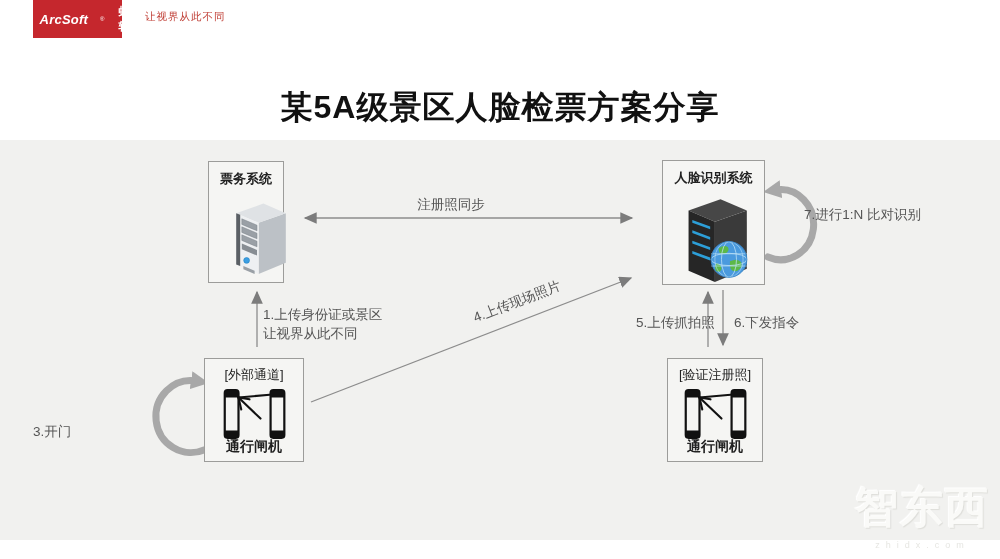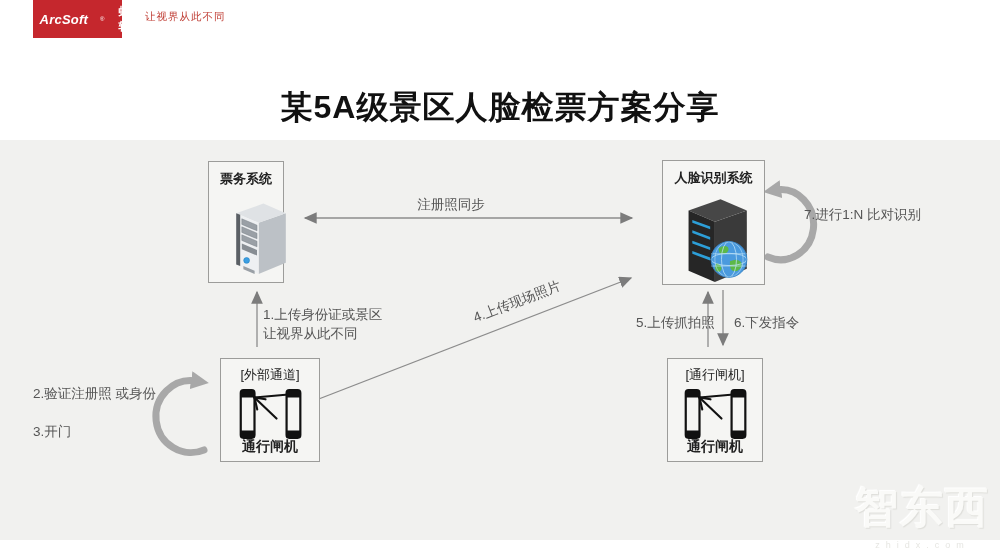--- a/index.html
+++ b/index.html
@@ -129,41 +129,41 @@
       <ellipse cx="57" cy="76" rx="19" ry="6.5" fill="none" stroke="#bfe3f7" stroke-width="0.8"></ellipse>
       <ellipse cx="57" cy="76" rx="8" ry="19" fill="none" stroke="#bfe3f7" stroke-width="0.8"></ellipse>
       <ellipse cx="57" cy="76" rx="15" ry="19" fill="none" stroke="#bfe3f7" stroke-width="0.6"></ellipse>
       <line x1="38" y1="70" x2="76" y2="70" stroke="#bfe3f7" stroke-width="0.7"></line>
       <line x1="38" y1="83" x2="76" y2="83" stroke="#bfe3f7" stroke-width="0.7"></line>
       <circle cx="57" cy="76" r="19" fill="none" stroke="#3a86c8" stroke-width="1"></circle>
     </g>
   </svg>
 </div>
 
-<div class="abs node" style="left:220px;top:358px;width:100px;height:104px;">
+<div class="abs node" style="left:204px;top:358px;width:100px;height:104px;">
   <div class="abs channel-label" style="top:7px;">[外部通道]</div>
   <svg class="abs" style="left:17px;top:25px;" width="66" height="60" viewBox="0 0 72 62">
     <rect x="3" y="5" width="15" height="52" rx="3" fill="#f5f5f3" stroke="#111" stroke-width="2.4"></rect>
     <path d="M3,8 a3,3 0 0 1 3,-3 h9 a3,3 0 0 1 3,3 v5 h-15 z" fill="#111"></path>
     <path d="M3,49 h15 v5 a3,3 0 0 1 -3,3 h-9 a3,3 0 0 1 -3,-3 z" fill="#111"></path>
     <rect x="53" y="5" width="15" height="52" rx="3" fill="#f5f5f3" stroke="#111" stroke-width="2.4"></rect>
     <path d="M53,8 a3,3 0 0 1 3,-3 h9 a3,3 0 0 1 3,3 v5 h-15 z" fill="#111"></path>
     <path d="M53,49 h15 v5 a3,3 0 0 1 -3,3 h-9 a3,3 0 0 1 -3,-3 z" fill="#111"></path>
     <g stroke="#111" stroke-width="2.3" stroke-linecap="round">
       <line x1="18" y1="13" x2="52" y2="10"></line>
       <line x1="18" y1="13" x2="42" y2="36"></line>
       <line x1="18" y1="13" x2="30" y2="15"></line>
       <line x1="18" y1="13" x2="21" y2="26"></line>
     </g>
   </svg>
   <div class="abs gate-label" style="bottom:5px;">通行闸机</div>
 </div>
 
 <div class="abs node" style="left:667px;top:358px;width:96px;height:104px;">
-  <div class="abs channel-label" style="top:7px;">[通行闸机]</div>
+  <div class="abs channel-label" style="top:7px;">[验证注册照]</div>
   <svg class="abs" style="left:15px;top:25px;" width="66" height="60" viewBox="0 0 72 62">
     <rect x="3" y="5" width="15" height="52" rx="3" fill="#f5f5f3" stroke="#111" stroke-width="2.4"></rect>
     <path d="M3,8 a3,3 0 0 1 3,-3 h9 a3,3 0 0 1 3,3 v5 h-15 z" fill="#111"></path>
     <path d="M3,49 h15 v5 a3,3 0 0 1 -3,3 h-9 a3,3 0 0 1 -3,-3 z" fill="#111"></path>
     <rect x="53" y="5" width="15" height="52" rx="3" fill="#f5f5f3" stroke="#111" stroke-width="2.4"></rect>
     <path d="M53,8 a3,3 0 0 1 3,-3 h9 a3,3 0 0 1 3,3 v5 h-15 z" fill="#111"></path>
     <path d="M53,49 h15 v5 a3,3 0 0 1 -3,3 h-9 a3,3 0 0 1 -3,-3 z" fill="#111"></path>
     <g stroke="#111" stroke-width="2.3" stroke-linecap="round">
       <line x1="18" y1="13" x2="52" y2="10"></line>
       <line x1="18" y1="13" x2="42" y2="36"></line>
@@ -175,21 +175,20 @@
 </div>
 
 <div class="abs step" style="left:356px;top:195px;width:190px;text-align:center;">注册照同步</div>
 
 <div class="abs step" style="left:263px;top:305px;">
   <div>1.上传身份证或景区</div>
   <div>让视界从此不同</div>
 </div>
 
 <div class="abs step" style="left:33px;top:383px;line-height:21px;">
-  <div>2.验证注册照 或身份</div>
 </div>
 <div class="abs step" style="left:33px;top:422px;">3.开门</div>
 
 <div class="abs step step-rot" style="left:432px;top:292px;width:170px;text-align:center;">4.上传现场照片</div>
 
 <div class="abs step" style="left:608px;top:313px;margin-left:28px;">5.上传抓拍照</div>
 <div class="abs step" style="left:734px;top:313px;">6.下发指令</div>
 <div class="abs step" style="left:804px;top:205px;">7.进行1:N 比对识别</div>
 
 <div class="abs wm">

